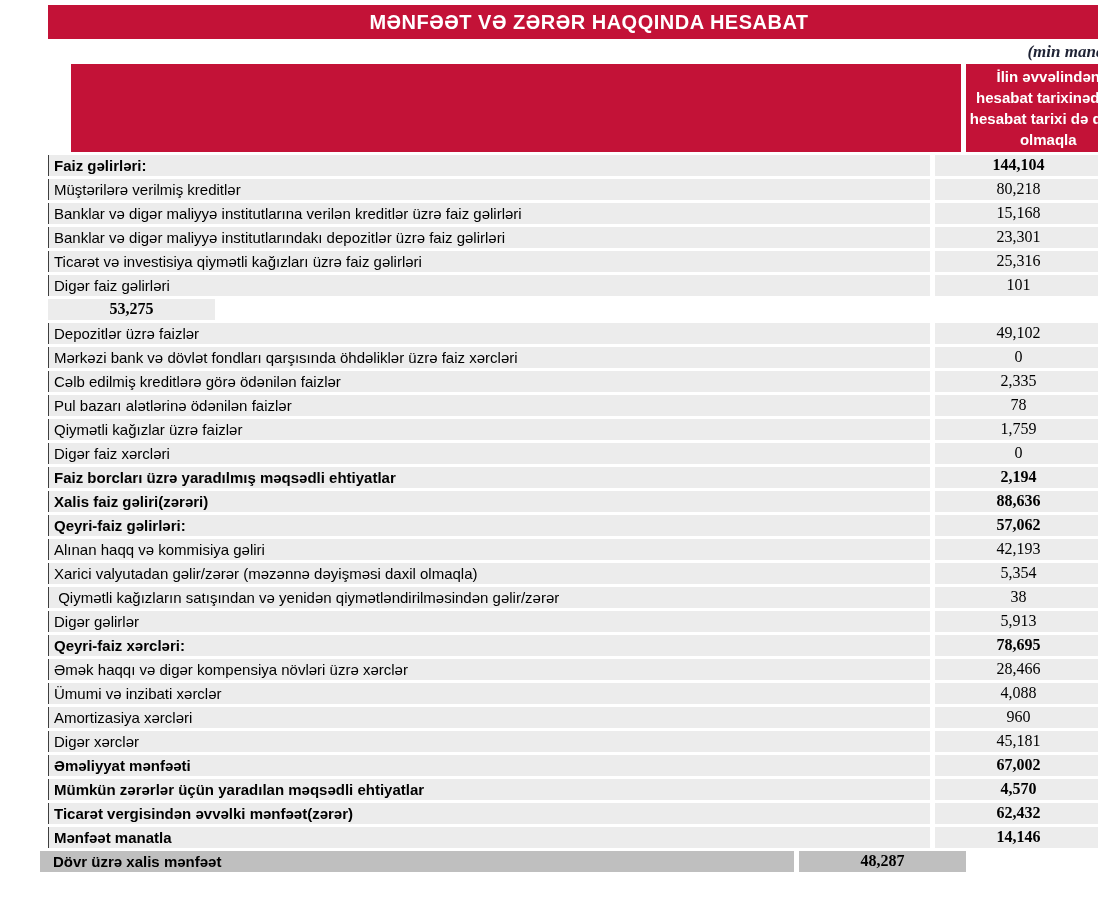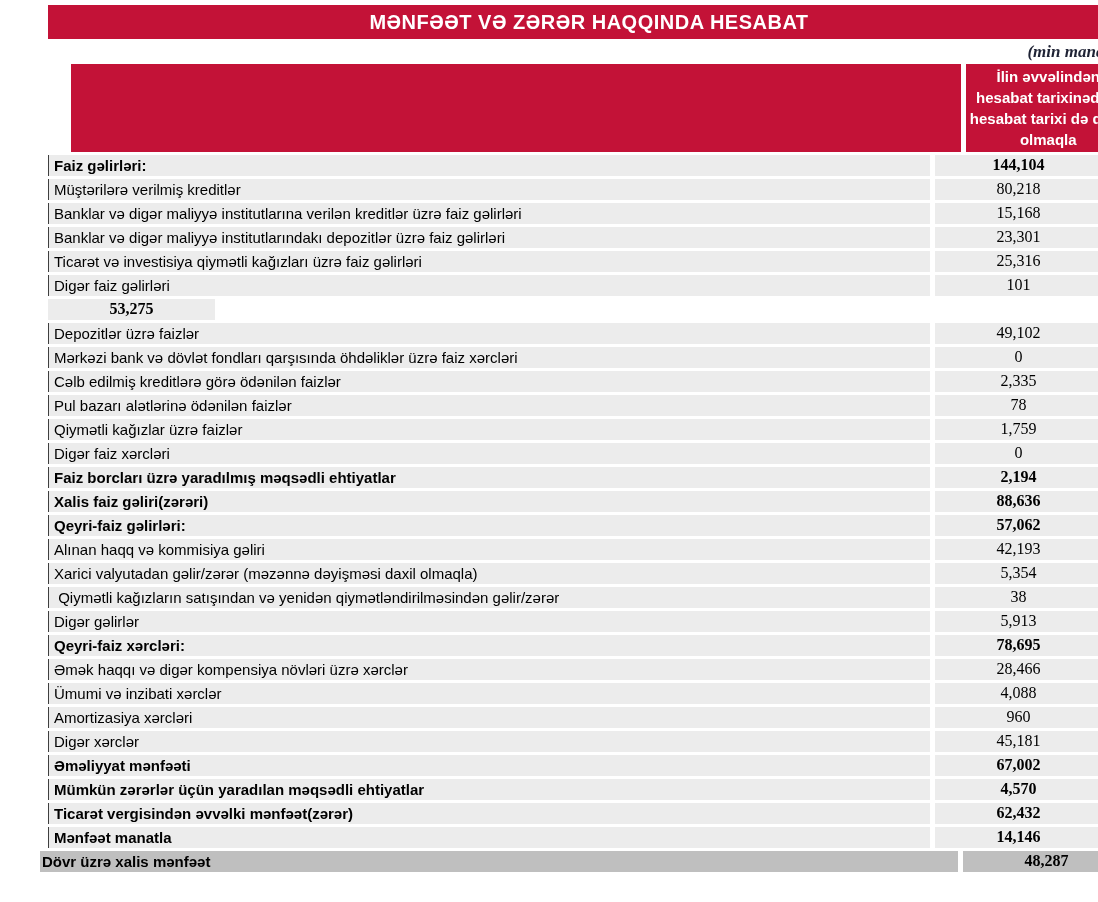--- a/index.html
+++ b/index.html
@@ -41,21 +41,21 @@
     white-space:pre;overflow:hidden;
   }
   .value-cell{
     width:167px;box-sizing:border-box;background:var(--row-bg);
     text-align:center;font-family:"Liberation Serif",serif;
     font-size:16px;line-height:20px;
   }
   .row.bold .label-cell,.row.bold .value-cell{font-weight:bold;}
   .row.total .label-cell{
     background:var(--total-bg);border-left:none;
-    width:918px;margin-left:-8px;padding-left:2px;
+    width:754px;margin-left:-8px;padding-left:13px;
   }
   .row.total .value-cell{background:var(--total-bg);}
 </style>
 </head>
 <body>
 
 <div class="page">
 
   <div class="title-bar">
     <span>MƏNFƏƏT VƏ ZƏRƏR HAQQINDA HESABAT</span>

